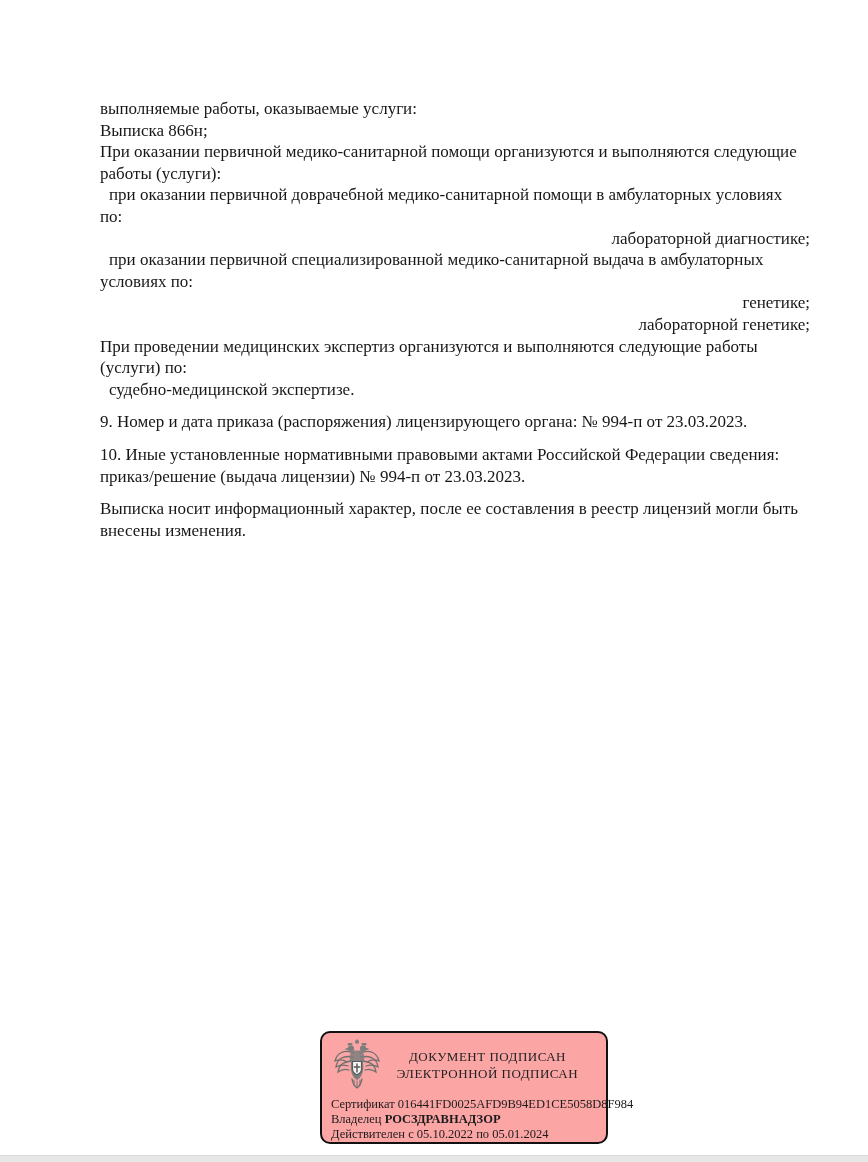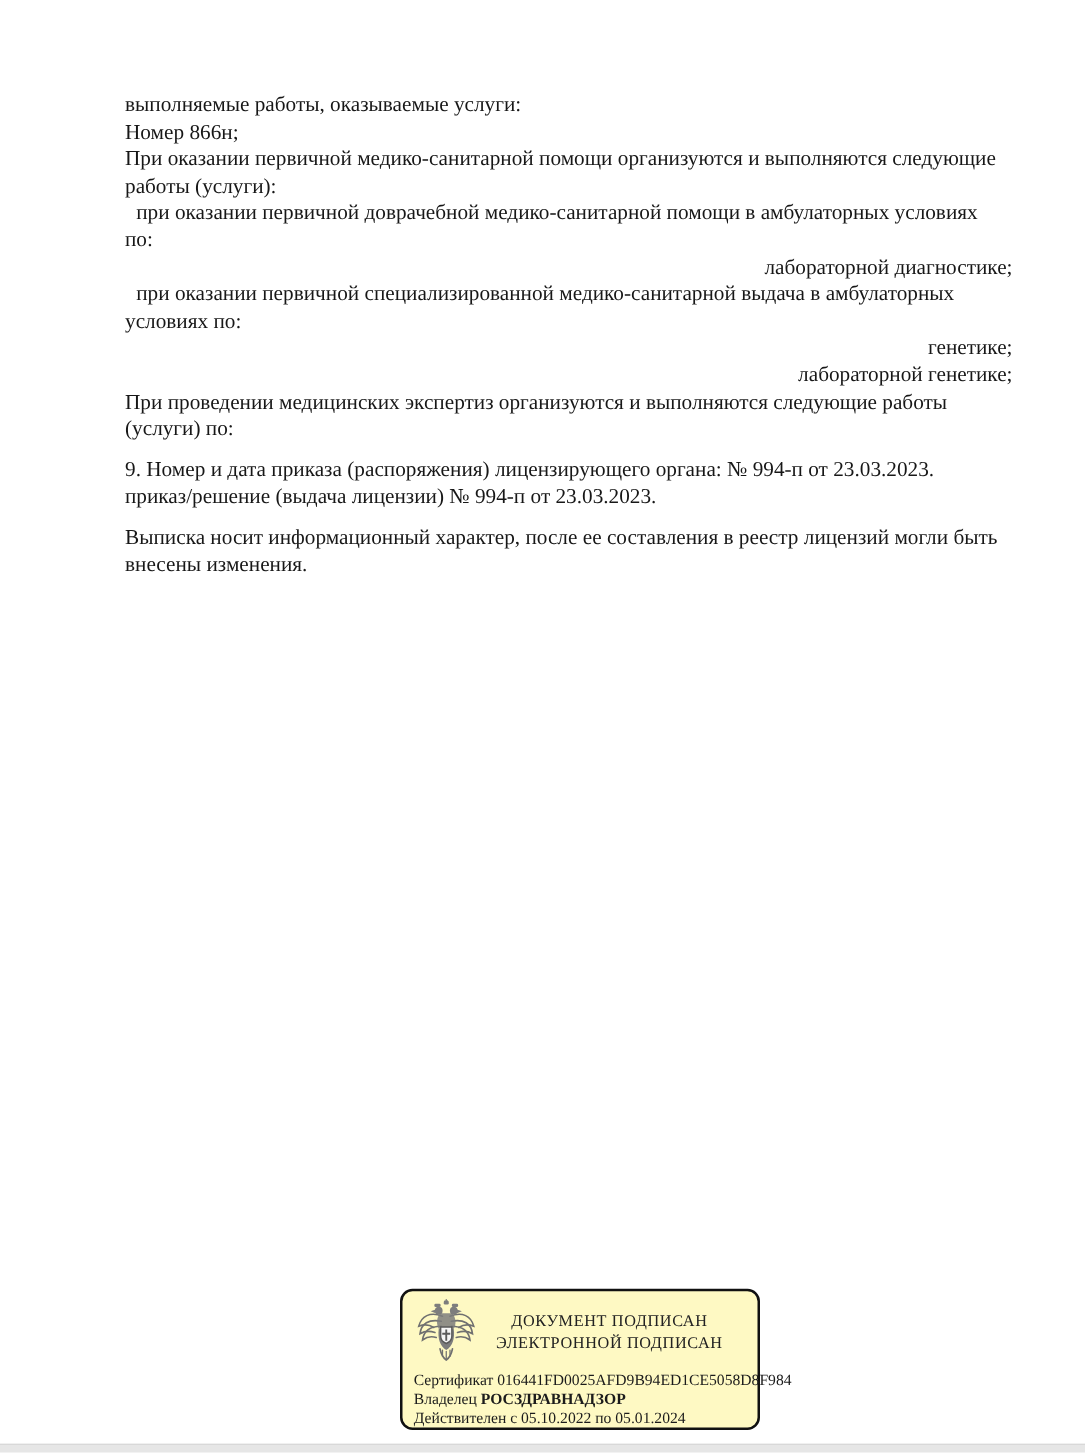--- a/index.html
+++ b/index.html
@@ -3,32 +3,32 @@
 <meta charset="utf-8">
 <style>
   html,body{margin:0;padding:0;}
   body{
     width:868px;height:1162px;position:relative;overflow:hidden;
     background:#ffffff;color:#171717;
     font-family:"Liberation Serif", serif;
   }
   .doc{
     position:absolute;left:0;top:0;width:710px;
-    padding:73px 58px 0 100px;
+    padding:98px 58px 0 100px;
     font-size:17px;line-height:21.6px;
   }
   .ln{white-space:nowrap;}
   .i1{padding-left:9px;}
   .i2{padding-left:20px;text-align:right;}
   .gap{margin-top:11px;}
 
   .stamp{
     position:absolute;left:320px;top:1031px;width:288px;height:113px;
     box-sizing:border-box;border:2px solid #111;border-radius:10px;
-    background:#fef9c3;padding:5px 10px 0 9px;
+    background:#fca5a5;padding:5px 10px 0 9px;
   }
   .stamp-head{display:flex;align-items:center;height:53px;}
   .emblem{width:52px;height:52px;flex:0 0 auto;}
   .stamp-title{
     flex:1;text-align:center;font-size:13px;line-height:17px;
     letter-spacing:0.5px;color:#222;padding-right:4px;
   }
   .stamp-lines{margin-top:6px;font-size:12.5px;line-height:15.2px;color:#1b1b1b;}
   .stamp-line{white-space:nowrap;}
   .b{font-weight:bold;}
@@ -36,33 +36,35 @@
   .page-edge{
     position:absolute;left:0;top:1155px;width:868px;height:7px;
     background:#e6e6e6;border-top:1px solid #d8d8d8;
   }
 </style>
 </head>
 <body>
 
 <div class="doc">
   <div class="ln">выполняемые работы, оказываемые услуги:</div>
-  <div class="ln">Номер 866н;</div>
+  <div class="ln">Выписка 866н;</div>
   <div class="ln">При оказании первичной медико-санитарной помощи организуются и выполняются следующие</div>
   <div class="ln">работы (услуги):</div>
   <div class="ln i1">при оказании первичной доврачебной медико-санитарной помощи в амбулаторных условиях</div>
   <div class="ln">по:</div>
   <div class="ln i2">лабораторной диагностике;</div>
   <div class="ln i1">при оказании первичной специализированной медико-санитарной выдача в амбулаторных</div>
   <div class="ln">условиях по:</div>
   <div class="ln i2">генетике;</div>
   <div class="ln i2">лабораторной генетике;</div>
   <div class="ln">При проведении медицинских экспертиз организуются и выполняются следующие работы</div>
   <div class="ln">(услуги) по:</div>
+  <div class="ln i1">судебно-медицинской экспертизе.</div>
   <div class="ln gap">9. Номер и дата приказа (распоряжения) лицензирующего органа: № 994-п от 23.03.2023.</div>
+  <div class="ln gap">10. Иные установленные нормативными правовыми актами Российской Федерации сведения:</div>
   <div class="ln">приказ/решение (выдача лицензии) № 994-п от 23.03.2023.</div>
   <div class="ln gap">Выписка носит информационный характер, после ее составления в реестр лицензий могли быть</div>
   <div class="ln">внесены изменения.</div>
 </div>
 
 <div class="stamp">
   <div class="stamp-head">
     <svg class="emblem" viewBox="0 0 50 52" xmlns="http://www.w3.org/2000/svg">
       <g stroke="#707070" fill="none" stroke-width="1.3" stroke-linecap="round">
         <path d="M22 14 C12 10 5 14 3 22 C8 20 12 21 15 23"></path>

